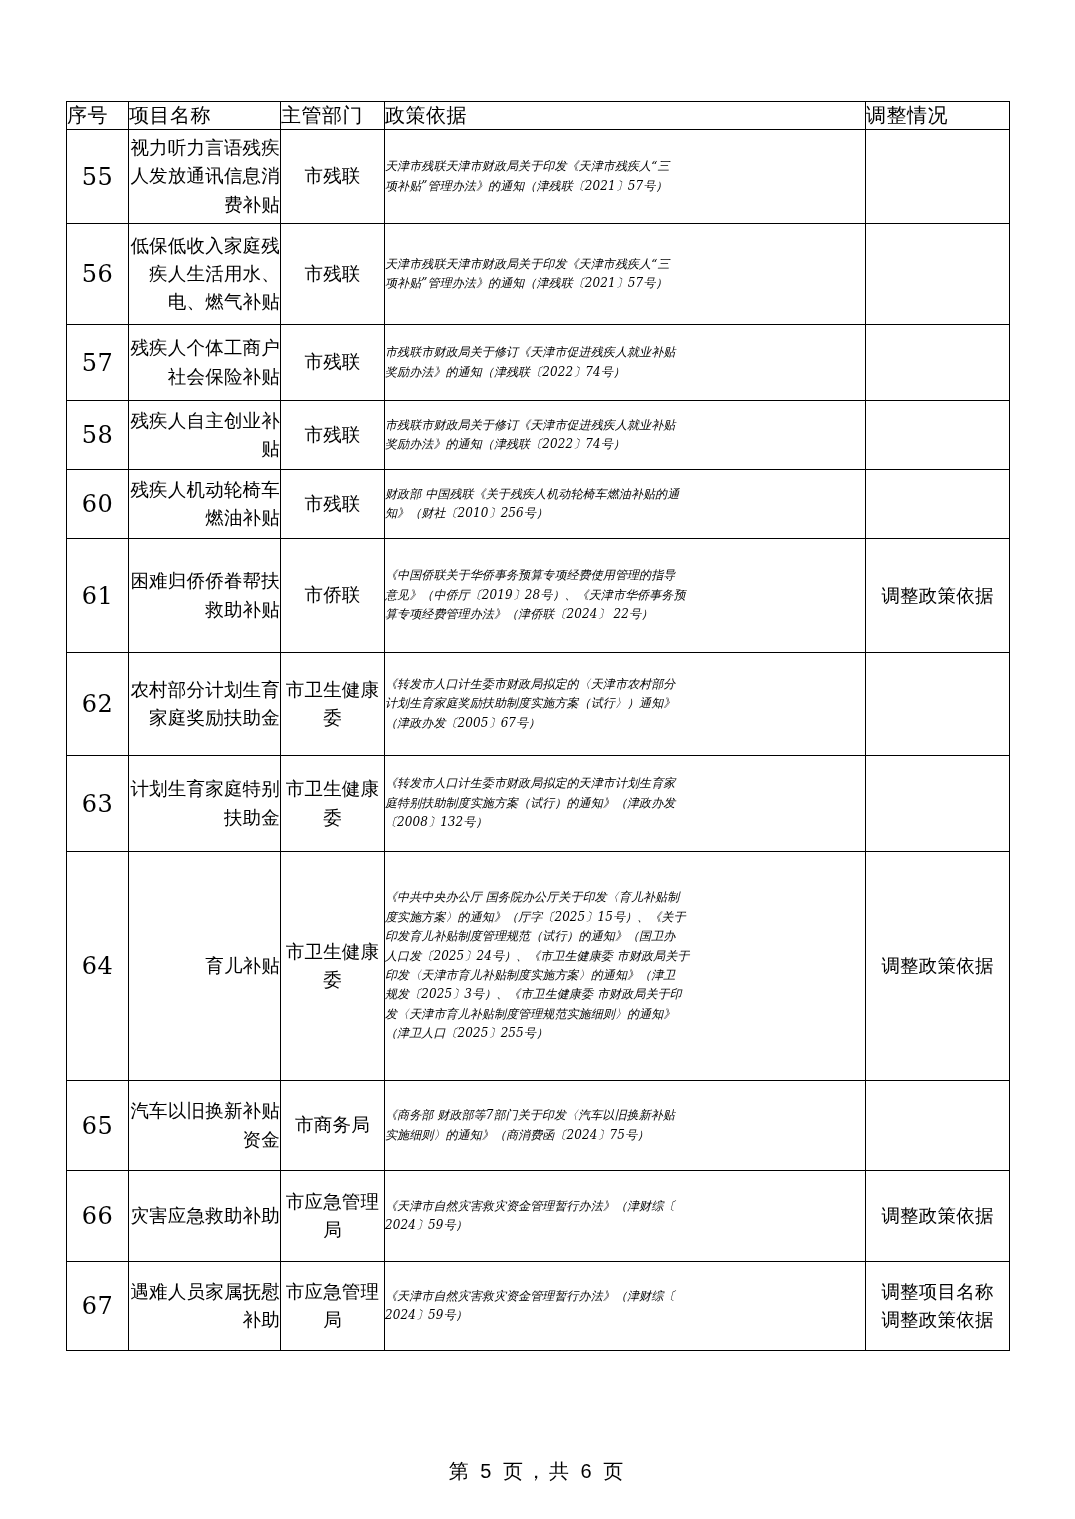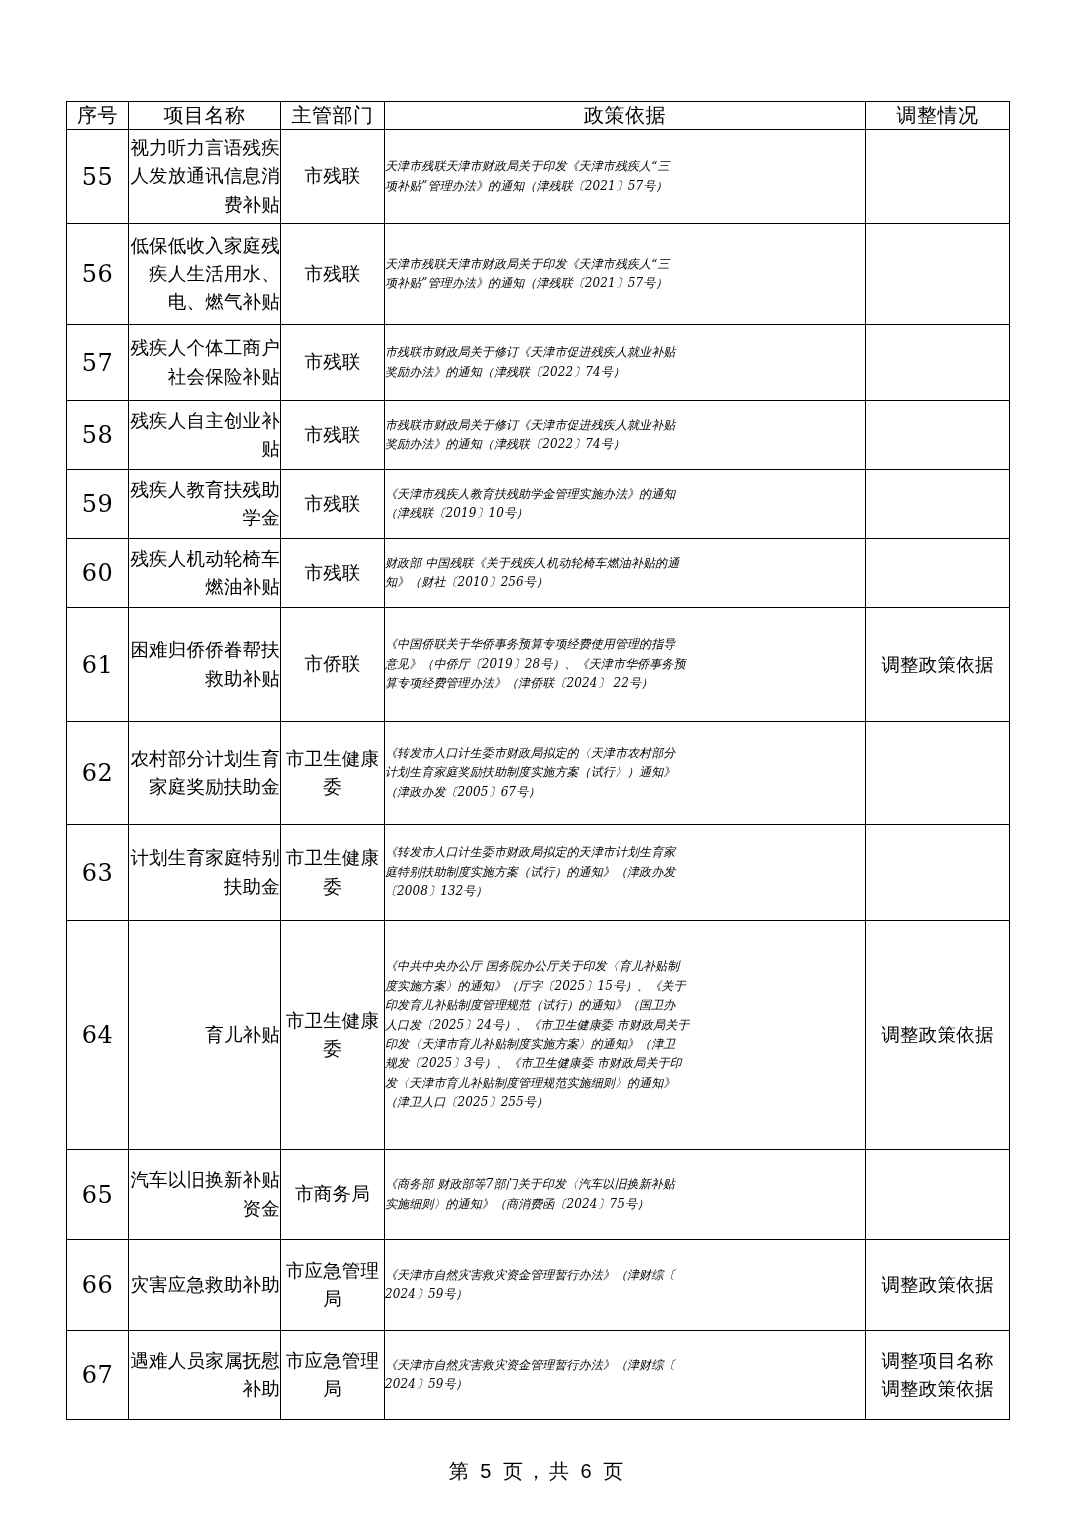--- a/index.html
+++ b/index.html
@@ -42,21 +42,21 @@
     font-weight: normal;
   }
   
   col.c-seq    { width: 62px; }
   col.c-name   { width: 152px; }
   col.c-dept   { width: 104px; }
   col.c-policy { width: 481px; }
   col.c-adjust { width: 144px; }
 
   .hdr-cell {
-    text-align: center;
+    text-align: left;
     font-size: 20px;
     line-height: 1.35;
     padding: 10px 4px 11px 4px;
     letter-spacing: 0.5px;
   }
   .cell-seq {
     text-align: center;
     font-size: 24px;
     padding: 6px 2px;
     letter-spacing: 0.5px;
@@ -176,30 +176,20 @@
           <tr data-h="h58">
             <td class="cell-seq">58</td>
             <td class="cell-name">残疾人自主创业补贴</td>
             <td class="cell-dept">市残联</td>
             <td class="cell-policy">
               <span class="policy-line">市残联市财政局关于修订《天津市促进残疾人就业补贴</span>
               <span class="policy-line">奖励办法》的通知（津残联〔2022〕74号）</span>
             </td>
             <td class="cell-adjust"></td>
           </tr>
-          <tr data-h="h59">
-            <td class="cell-seq">59</td>
-            <td class="cell-name">残疾人教育扶残助学金</td>
-            <td class="cell-dept">市残联</td>
-            <td class="cell-policy">
-              <span class="policy-line">《天津市残疾人教育扶残助学金管理实施办法》的通知</span>
-              <span class="policy-line">（津残联〔2019〕10号）</span>
-            </td>
-            <td class="cell-adjust"></td>
-          </tr>
           <tr data-h="h60">
             <td class="cell-seq">60</td>
             <td class="cell-name">残疾人机动轮椅车燃油补贴</td>
             <td class="cell-dept">市残联</td>
             <td class="cell-policy">
               <span class="policy-line">财政部 中国残联《关于残疾人机动轮椅车燃油补贴的通</span>
               <span class="policy-line">知》（财社〔2010〕256号）</span>
             </td>
             <td class="cell-adjust"></td>
           </tr>

